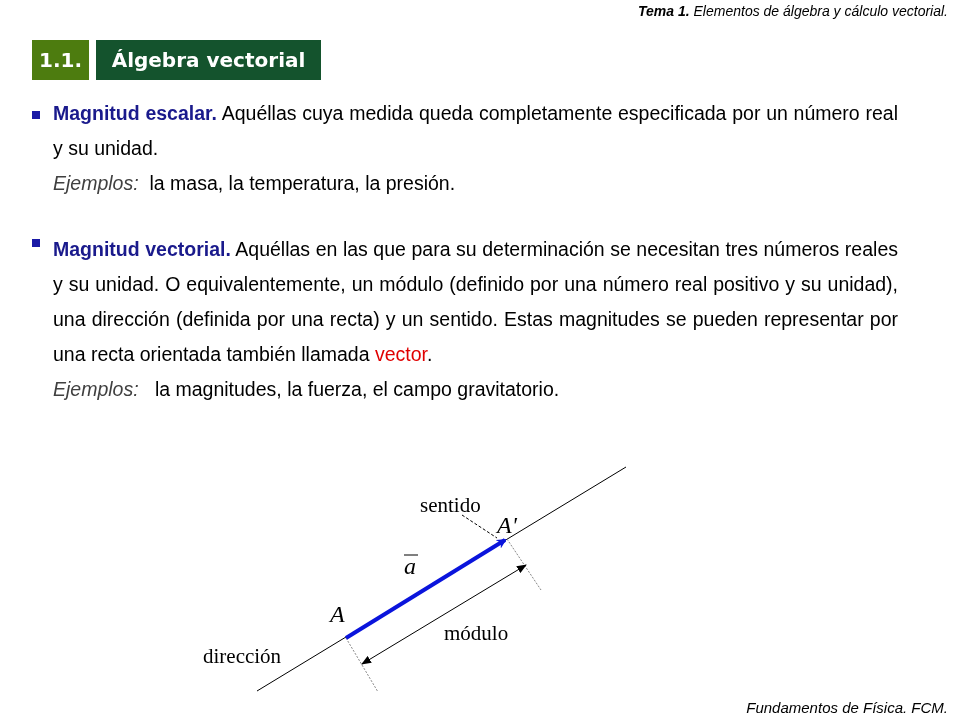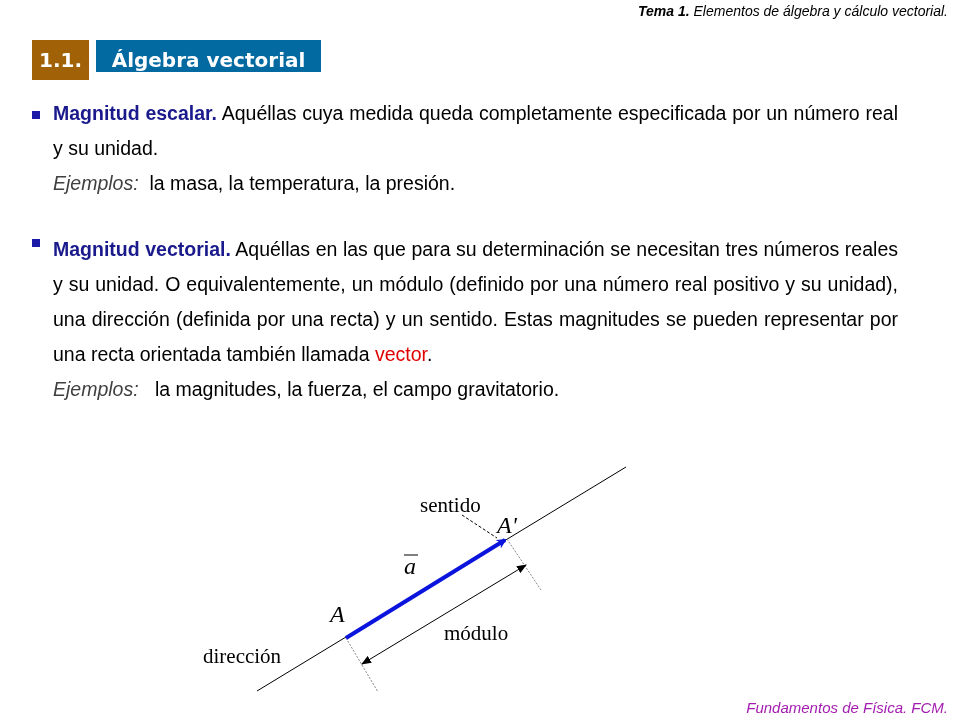--- a/index.html
+++ b/index.html
@@ -7,41 +7,41 @@
       width: 960px; height: 720px; position: relative; overflow: hidden;
       background: #ffffff; font-family: "Liberation Sans", sans-serif; color: #000;
     }
     .top-header {
       position: absolute; right: 12px; top: 3px;
       font-size: 14px; font-style: italic; color: #000;
     }
     .top-header b { font-weight: bold; }
     .section-num {
       position: absolute; left: 32px; top: 40px; width: 57px; height: 40px;
-      background: #a16207; color: #fff; font-family: "DejaVu Sans", sans-serif;
+      background: #4d7c0f; color: #fff; font-family: "DejaVu Sans", sans-serif;
       font-weight: bold; font-size: 20px; line-height: 40px; text-align: center;
     }
     .section-title {
-      position: absolute; left: 96px; top: 40px; width: 225px; height: 32px;
-      background: #0369a1; color: #fff; font-family: "DejaVu Sans", sans-serif;
+      position: absolute; left: 96px; top: 40px; width: 225px; height: 40px;
+      background: #14532d; color: #fff; font-family: "DejaVu Sans", sans-serif;
       font-weight: bold; font-size: 20px; line-height: 40px; text-align: center;
     }
     .block {
       position: absolute; left: 53px; width: 845px;
       font-size: 19.5px; line-height: 35px; text-align: justify;
     }
     .bullet {
       position: absolute; left: 32px; width: 8px; height: 8px; background: #1a1aa6;
     }
     .term { color: #1a1a8c; font-weight: bold; }
     .ej { color: #404040; font-style: italic; }
     .red { color: #e00000; }
     .footer {
       position: absolute; right: 12px; bottom: 4px;
-      font-size: 15px; font-style: italic; color: #a21caf;
+      font-size: 15px; font-style: italic; color: #000000;
     }
     .diagram { position: absolute; left: 0; top: 0; width: 960px; height: 720px; pointer-events: none; }
     .diagram text { font-family: "Liberation Serif", serif; }
   </style>
 </head>
 <body>
 
 <div class="top-header"><b>Tema 1.</b><span> Elementos de álgebra y cálculo vectorial.</span></div>
 
 <div class="section-num">1.1.</div>

